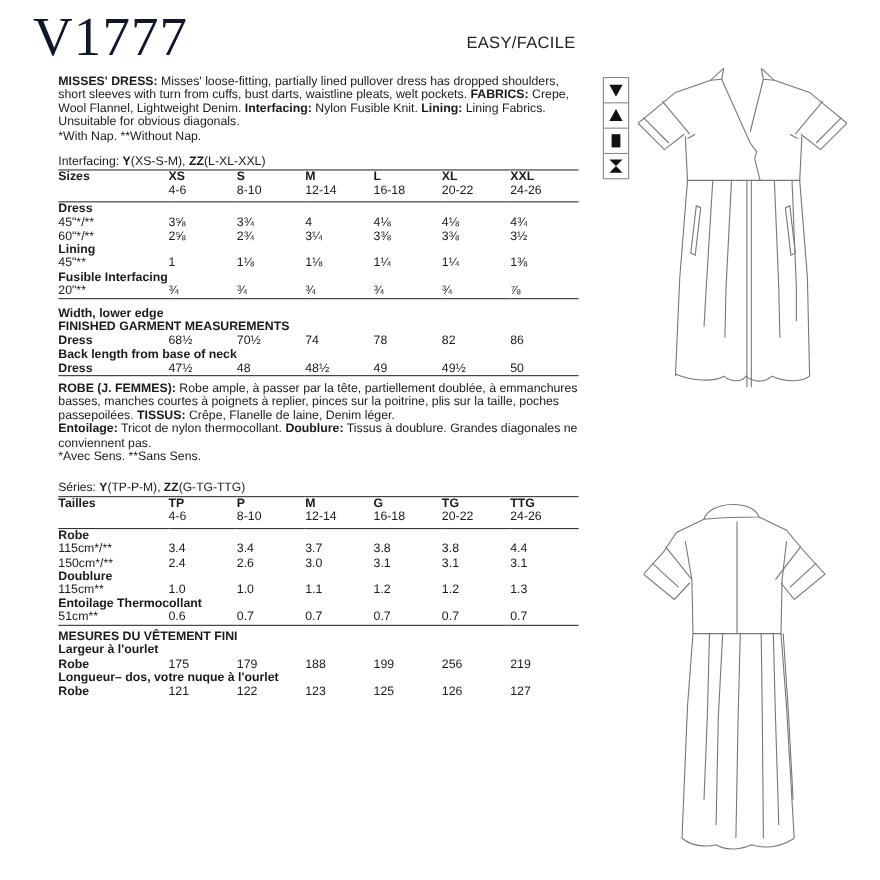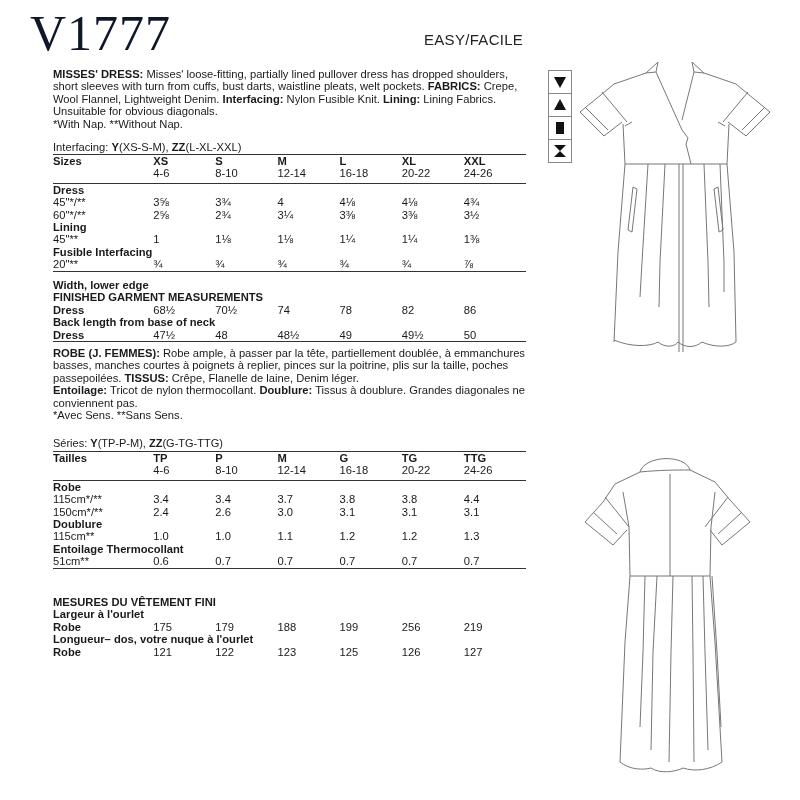--- a/index.html
+++ b/index.html
@@ -17,21 +17,21 @@
   table.ch td.lbl { width: 100px; }
   table.ch td.c { width: 62px; }
   table.ch tr.head td { font-weight: bold; }
   table.ch tr.sub td { padding-bottom: 3px; }
   table.ch tr.sec td { font-weight: bold; }
   table.ch .rule-top { border-top: 1.6px solid #333; }
   table.ch .rule-bot { border-bottom: 1.6px solid #333; }
   .t1 { top: 154px; }
   .fgm { top: 279px; }
   .t2 { top: 451px; }
-  .mvf { top: 596px; }
+  .mvf { top: 573px; }
   .fr { top: 347px; }
   .series { position: absolute; left: 53px; top: 437px; font-size: 11px; }
   .sym { position: absolute; left: 548px; top: 70px; width: 22px; border: 1px solid #888; }
   .sym div { height: 22px; border-bottom: 1px solid #888; display: flex; align-items: center; justify-content: center; }
   .sym div:last-child { border-bottom: none; }
   .art { position: absolute; }
 </style>
 </head>
 <body>
 

